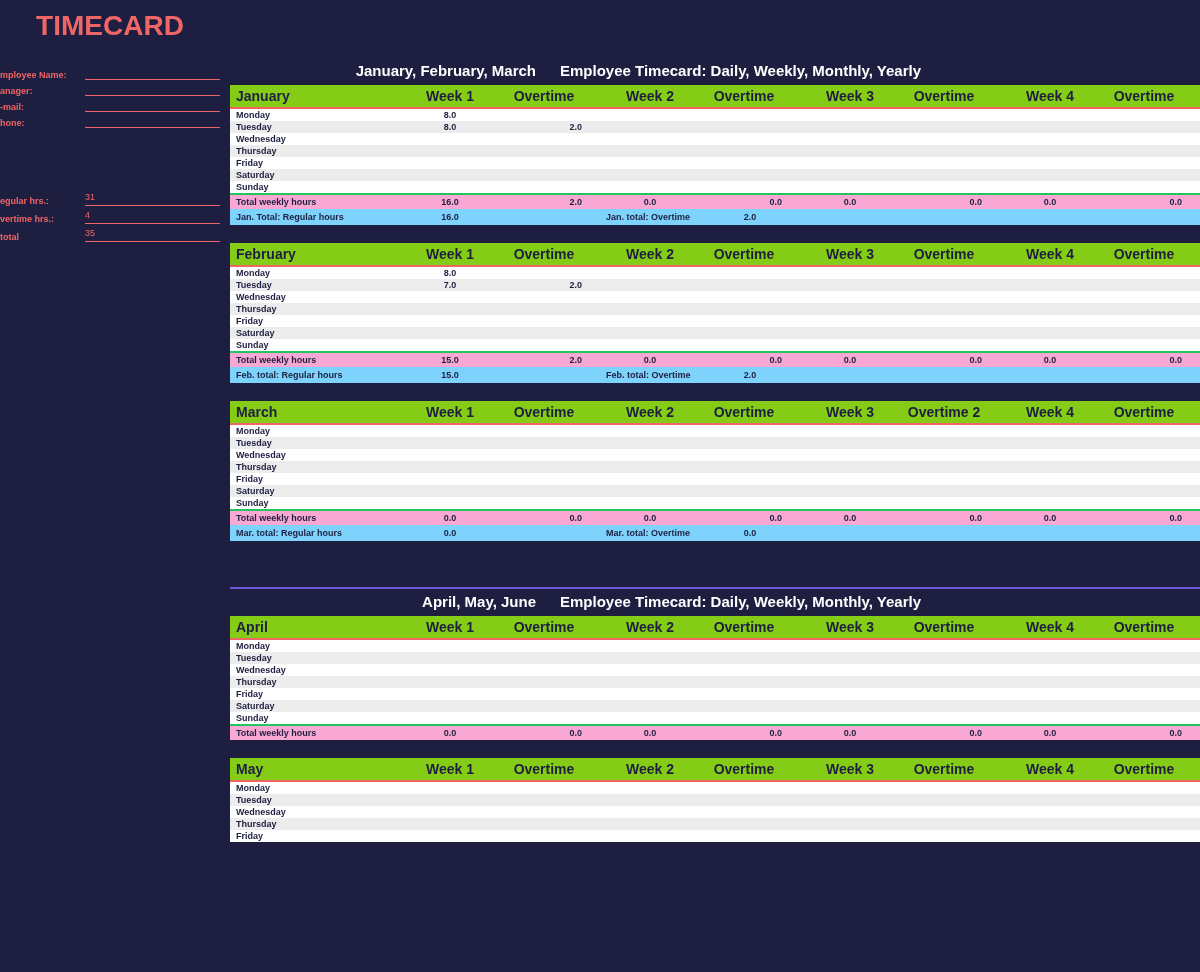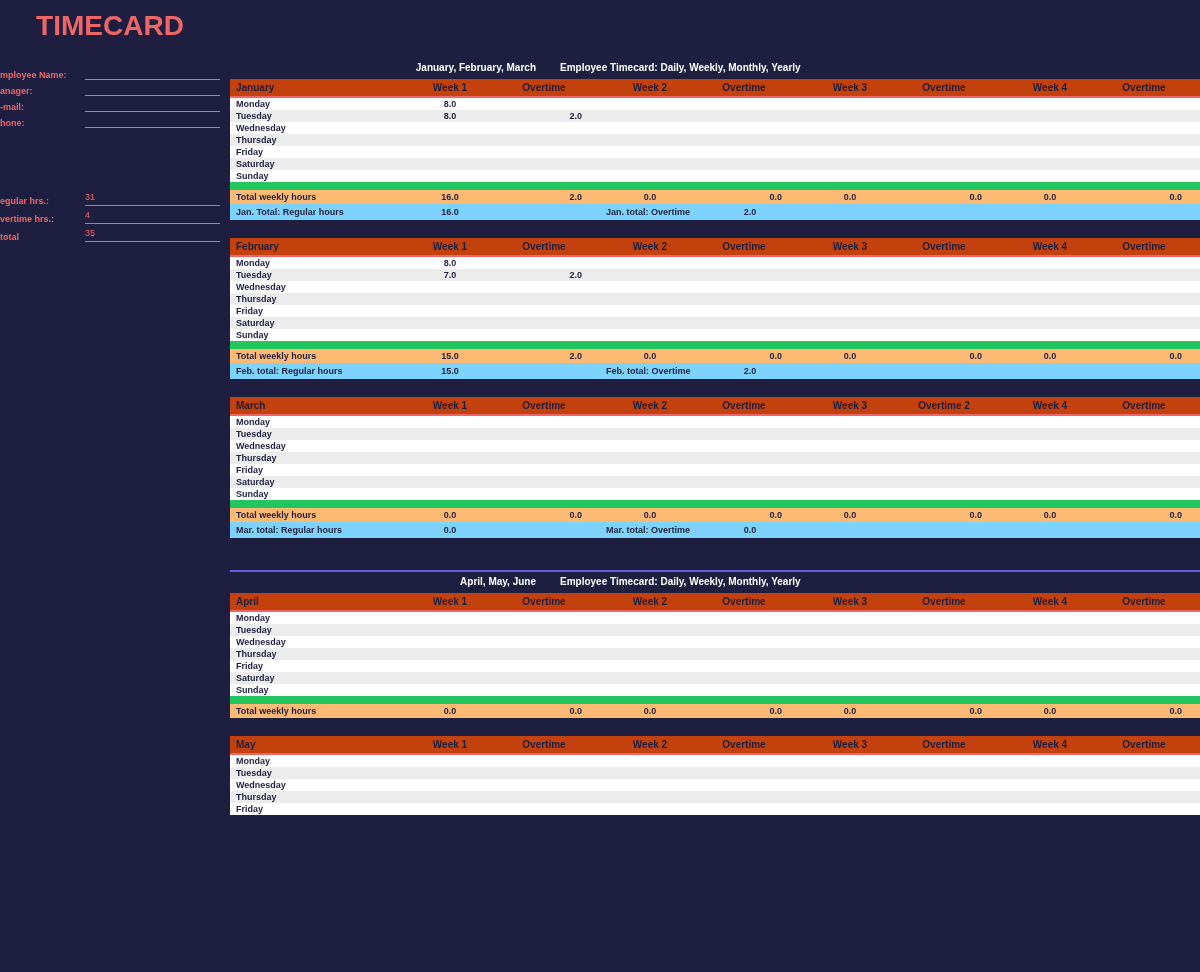--- a/index.html
+++ b/index.html
@@ -6,34 +6,34 @@
 body { background: #1e1f40; font-family: Arial, sans-serif; font-size: 10px; color: #000; width: 1200px; }
 .wrap { display: flex; }
 .sidebar { width: 230px; padding: 8px 10px 10px 0; flex-shrink: 0; }
 .title { color: #f06565; font-size: 28px; font-weight: 900; letter-spacing: 0px; line-height: 1.3; margin-bottom: 24px; text-align: center; }
 .info-row { display: flex; align-items: flex-end; margin-bottom: 4px; }
 .info-label { color: #f06565; font-size: 9px; font-weight: bold; width: 85px; flex-shrink: 0; }
 .info-line { flex: 1; border-bottom: 1px solid #f06565; height: 12px; }
 .info-val { color: #f06565; font-size: 9px; padding-right: 2px; border-bottom: 1px solid #f06565; flex: 1; height: 14px; }
 .gap { height: 60px; }
 .main { flex: 1; padding-top: 58px; }
-.section-hdr { display: flex; color: #fff; font-weight: bold; font-size: 10px; padding: 4px 0 6px 0; }
+.section-hdr { display: flex; color: #fff; font-weight: bold; font-size: 15px; padding: 4px 0 6px 0; }
 .section-hdr .left { width: 330px; text-align: right; padding-right: 24px; }
 .section-hdr .right { flex: 1; }
-.section-hdr-border { border-top: 2px solid #6b5bdb; margin-top: 14px; }
+.section-hdr-border { border-top: 2px solid #6b5bdb; margin-top: 28px; }
 table { width: 100%; border-collapse: collapse; background: #fff; }
-th { background: #c2410c; color: #1e1f40; font-weight: bold; font-size: 10px; text-align: left; padding: 3px 6px; border-bottom: 2px solid #f06565; }
+th { background: #84cc16; color: #1e1f40; font-weight: bold; font-size: 14px; text-align: left; padding: 3px 6px; border-bottom: 2px solid #f06565; }
 th.c { text-align: center; }
 th.r { text-align: center; padding-right: 18px; margin-top: 29px; }
 td { padding: 1px 6px; font-size: 9px; color: #1e1f40; font-weight: bold; }
 td.c { text-align: center; }
 td.r { text-align: right; padding-right: 18px; }
 tr.odd td { background: #ececec; }
 tr.even td { background: #fff; }
-tr.total-row td { border-top: 8px solid #22c55e; background: #fdba74; font-weight: bold; padding-top: 2px; padding-bottom: 2px; }
+tr.total-row td { border-top: 2px solid #22c55e; background: #f9a8d4; font-weight: bold; padding-top: 2px; padding-bottom: 2px; }
 tr.grand td { background: #7dd3fc; color: #1e1f40; font-weight: bold; padding: 3px 6px; }
 .month-gap { height: 18px; background: #1e1f40; }
 .c1 { width: 170px; }
 .cn { width: 100px; }
 </style>
 </head>
 <body>
 
 <div class="wrap">
   <div class="sidebar">

